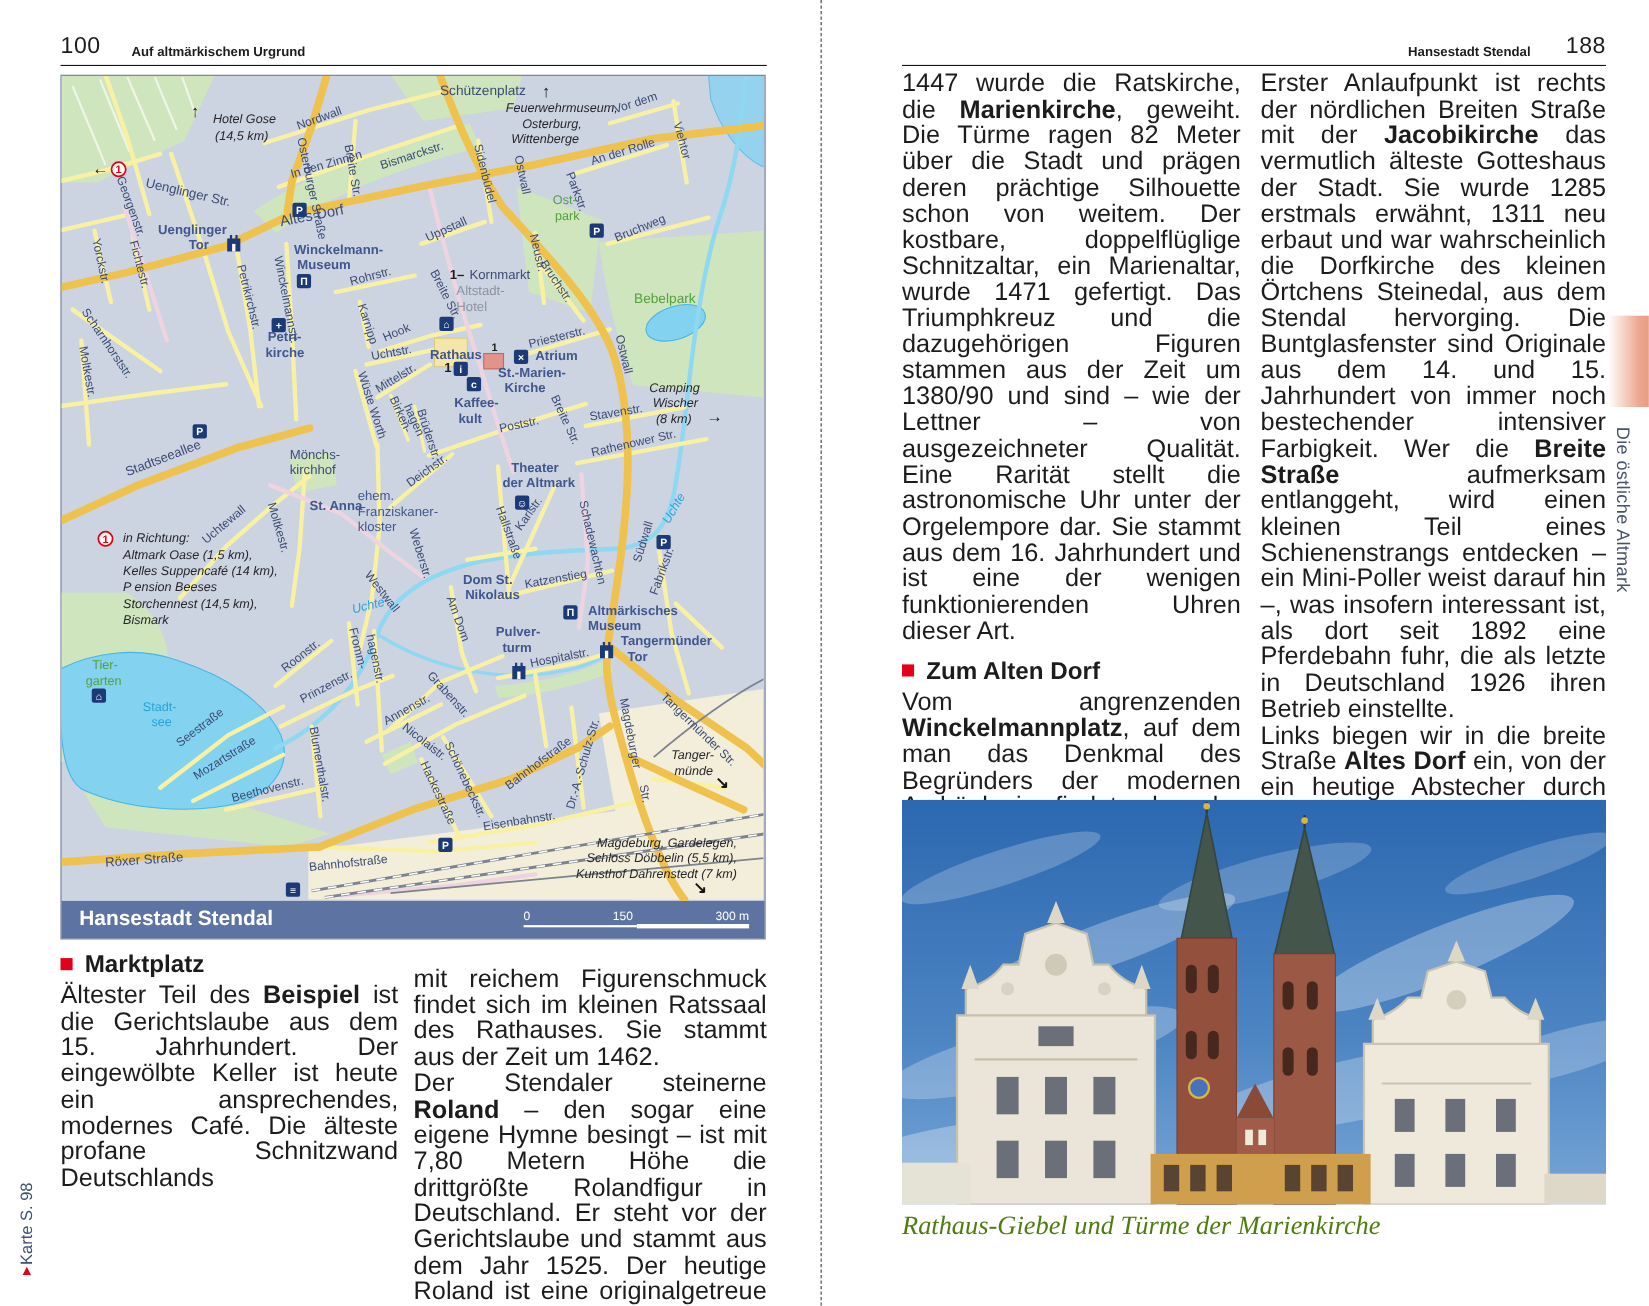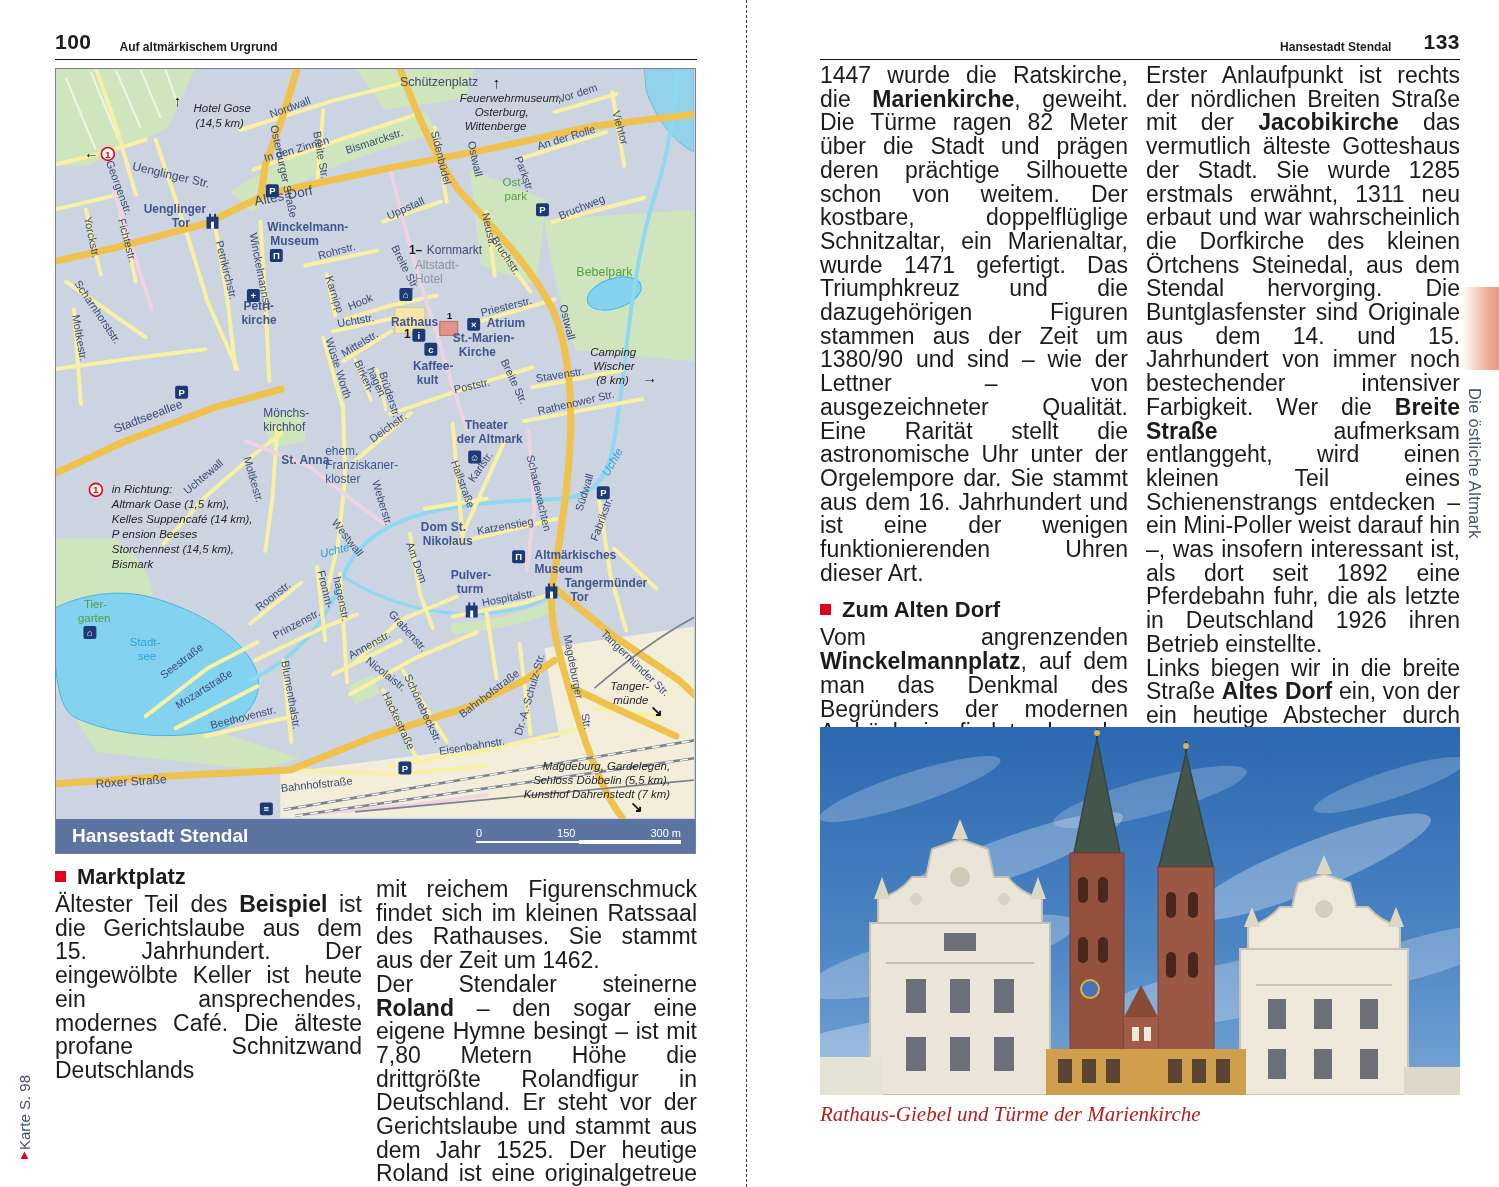--- a/index.html
+++ b/index.html
@@ -2,21 +2,21 @@
 <html><head>
 <meta charset="utf-8">
 <style>
   html,body{margin:0;padding:0;background:#ffffff;}
   body{width:1499px;height:1187px;position:relative;overflow:hidden;
        font-family:"Liberation Sans",sans-serif;color:#1c1c1c;}
   .abs{position:absolute;}
 
   
   .pghead{display:flex;align-items:flex-end;border-bottom:1.6px solid #141414;padding-bottom:5px;}
-  .pgnum{font-size:21px;font-weight:bold;letter-spacing:.5px;}
+  .pgnum{font-size:21px;font-weight:normal;letter-spacing:.5px;}
   .pgtitle{font-size:12px;font-weight:bold;}
   #left-header .pgtitle{margin-left:28px;}
   #right-header{justify-content:flex-end;}
   #right-header .pgtitle{margin-right:32px;}
 
   
   .col p{margin:0;text-align:justify;font-size:23px;line-height:23.7px;}
   .col b{font-weight:bold;}
   .sechead{display:flex;align-items:flex-start;font-size:22px;font-weight:bold;line-height:22px;margin:0 0 5px 0;}
   .sq{width:11px;height:11px;background:#e2001a;flex:0 0 11px;margin:5px 11px 0 0;}
@@ -65,21 +65,21 @@
             background:linear-gradient(90deg,#ffffff 0%,#eca88f 75%,#e89d84 100%);}
   #edge-label-right{left:1465px;top:388px;height:180px;writing-mode:vertical-rl;
             font-size:16.5px;color:#48536b;letter-spacing:.3px;}
   #edge-label-left{left:16px;top:1025px;height:125px;writing-mode:vertical-rl;
             transform:rotate(180deg);font-size:15px;color:#3d5070;}
   #edge-arrow-left{left:18px;top:1147px;color:#e2001a;font-size:13px;}
 
   
   #photo{left:820px;top:727px;width:640px;height:368px;}
   #caption{left:820px;top:1102px;width:640px;font-family:"Liberation Serif",serif;
-           font-style:italic;font-size:21px;color:#b91c1c;}
+           font-style:italic;font-size:24px;color:#4d7c0f;}
 </style>
 </head>
 <body>
 
 <div class="abs pghead" id="left-header" style="left:55px;top:30px;width:642px;">
   <span class="pgnum">100</span>
   <span class="pgtitle">Auf altmärkischem Urgrund</span>
 </div>
 
 <div class="abs" id="map-frame">
@@ -473,21 +473,21 @@
   <p><span>Der Stendaler steinerne </span><b>Roland</b><span> – den sogar eine eigene Hymne besingt – ist mit 7,80 Metern Höhe die drittgrößte Rolandfigur in Deutschland. Er steht vor der Gerichtslaube und stammt aus dem Jahr 1525. Der heutige Roland ist eine originalgetreue Kopie aus dem Jahre 1974.</span></p>
 </div>
 
 <div class="abs" id="edge-label-left">Karte S. 98</div>
 <div class="abs" id="edge-arrow-left">▲</div>
 
 <div class="abs" id="divider"></div>
 
 <div class="abs pghead" id="right-header" style="left:820px;top:30px;width:640px;">
   <span class="pgtitle">Hansestadt Stendal</span>
-  <span class="pgnum">133</span>
+  <span class="pgnum">188</span>
 </div>
 
 <div class="abs col" style="left:820px;top:64px;width:308px;">
   <p><span>1447 wurde die Ratskirche, die </span><b>Marienkirche</b><span>, geweiht. Die Türme ragen 82 Meter über die Stadt und prägen deren prächtige Silhouette schon von weitem. Der kostbare, doppelflüglige Schnitzaltar, ein Marienaltar, wurde 1471 gefertigt. Das Triumphkreuz und die dazugehörigen Figuren stammen aus der Zeit um 1380/90 und sind – wie der Lettner – von ausgezeichneter Qualität. Eine Rarität stellt die astronomische Uhr unter der Orgelempore dar. Sie stammt aus dem 16. Jahrhundert und ist eine der wenigen funktionierenden Uhren dieser Art.</span></p>
   <div class="sechead mt14">
     <span class="sq"></span>
     <span>Zum Alten Dorf</span>
   </div>
   <p><span>Vom angrenzenden </span><b>Winckelmannplatz</b><span>, auf dem man das Denkmal des Begründers der modernen Archäologie findet, das der Berliner Bildhauer Ludwig Wichmann 1859 schuf, empfehlen wir den Gang aus guten Gründen entgegen dem Uhrzeigersinn zu wählen, anders, als die Gastgeber in einem Rundgangsflyer vorschlagen. Wir folgen so der Historie der Stadt und sind zugleich noch »frisch« für die bevorstehenden Kirchen- und Museumsbesuche.</span></p>
 </div>

